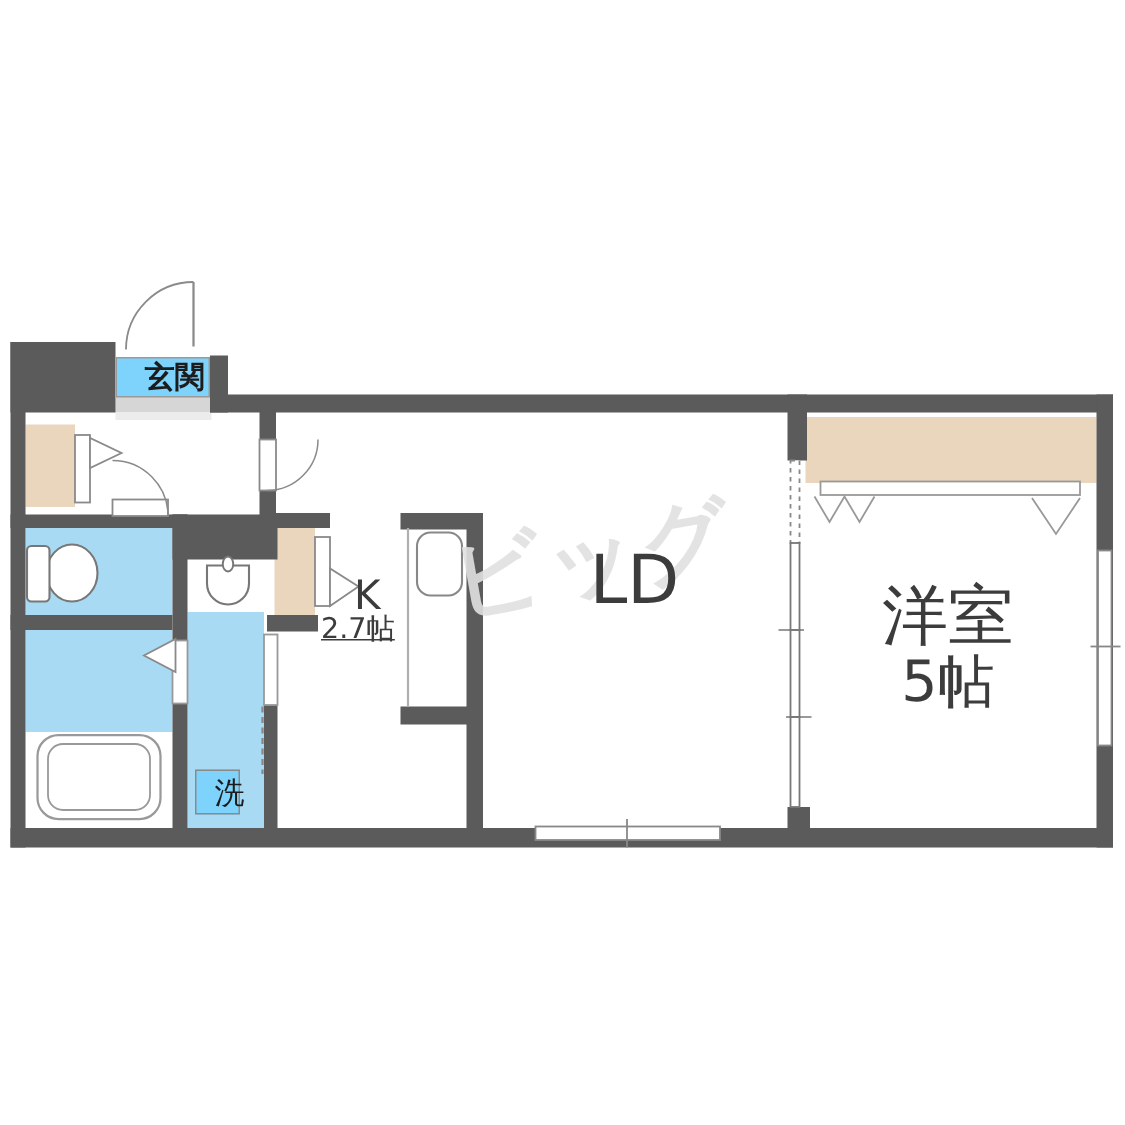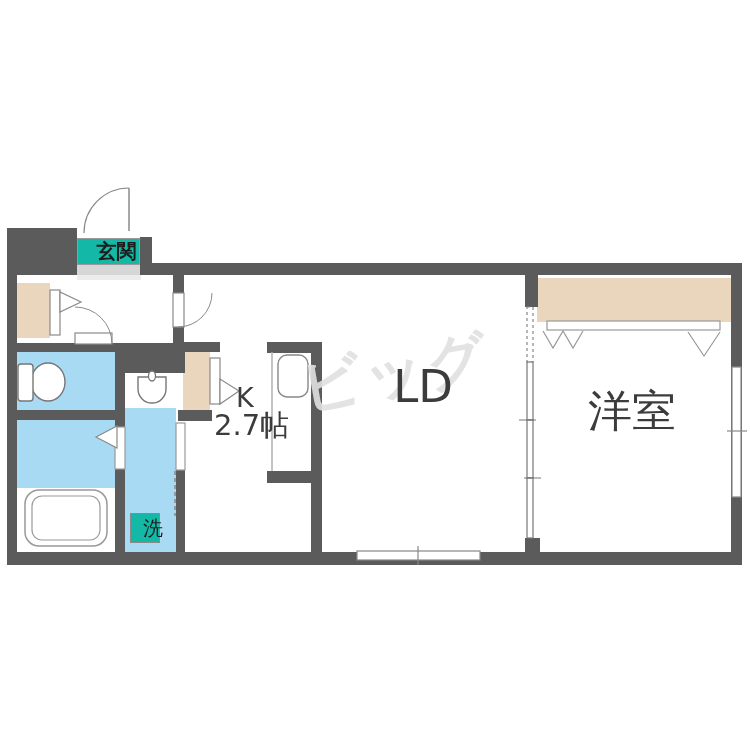--- a/index.html
+++ b/index.html
@@ -8,21 +8,21 @@
     font-family:"DejaVu Sans","Liberation Sans",sans-serif;
   }
   .wall{position:absolute;background:#5b5b5b;}
   .fill-blue{position:absolute;background:#a9daf3;}
   .fill-beige{position:absolute;background:#e9d6bd;}
   .step1{position:absolute;background:#d6d6d6;}
   .step2{position:absolute;background:#ececec;}
   svg.overlay{position:absolute;left:0;top:0;z-index:5;}
   .label{position:absolute;color:#3c3c3c;z-index:8;white-space:nowrap;}
   .boxlabel{
-    position:absolute;background:#14b8a6;border:1px solid #9a9a9a;color:#1c1c1c;
+    position:absolute;background:#7dd3fc;border:1px solid #9a9a9a;color:#1c1c1c;
     display:flex;align-items:center;justify-content:center;box-sizing:border-box;z-index:8;padding-left:16px;
   }
   .room-label{position:absolute;display:flex;flex-direction:column;align-items:center;z-index:8;color:#3c3c3c;}
   .watermark{
     position:absolute;z-index:7;color:#e1e1e1;font-weight:bold;
     transform:rotate(-10deg);letter-spacing:2px;opacity:.9;pointer-events:none;
   }
 </style>
 </head>
 <body>
@@ -111,25 +111,26 @@
     <line x1="727" y1="431" x2="747" y2="431" stroke="#888888" stroke-width="1.2"></line>
     <rect x="357" y="551" width="123" height="9" fill="#ffffff" stroke="#888888" stroke-width="1.2"></rect>
     <line x1="418" y1="546" x2="418" y2="565" stroke="#888888" stroke-width="1.2"></line>
   </svg>
 
   <div class="watermark" style="left:300px;top:332px;font-size:60px;">ビッグ</div>
 
   <div class="boxlabel" style="left:77px;top:238px;width:63px;height:27px;font-size:20px;font-weight:600;">玄関</div>
 
   <div class="label" style="left:236px;top:382px;font-size:27px;">K</div>
-  <div class="label" style="left:214px;top:406px;font-size:29px;">2.7帖</div>
+  <div class="label" style="left:214px;top:406px;font-size:19px;text-decoration:underline;">2.7帖</div>
 
   <div class="room-label" style="left:331px;top:364px;width:184px;">
     <span style="font-size:45px;line-height:1.0;">LD</span>
   </div>
 
   <div class="room-label" style="left:540px;top:388px;width:184px;">
     <span style="font-size:44px;line-height:1.05;">洋室</span>
+    <span style="font-size:38px;line-height:1.1;">5帖</span>
   </div>
 
   <div class="boxlabel" style="left:130px;top:513px;width:30px;height:30px;font-size:20px;border-width:1.5px;border-color:#8a8a8a;">洗</div>
 
 </div>
 
 </body></html>

